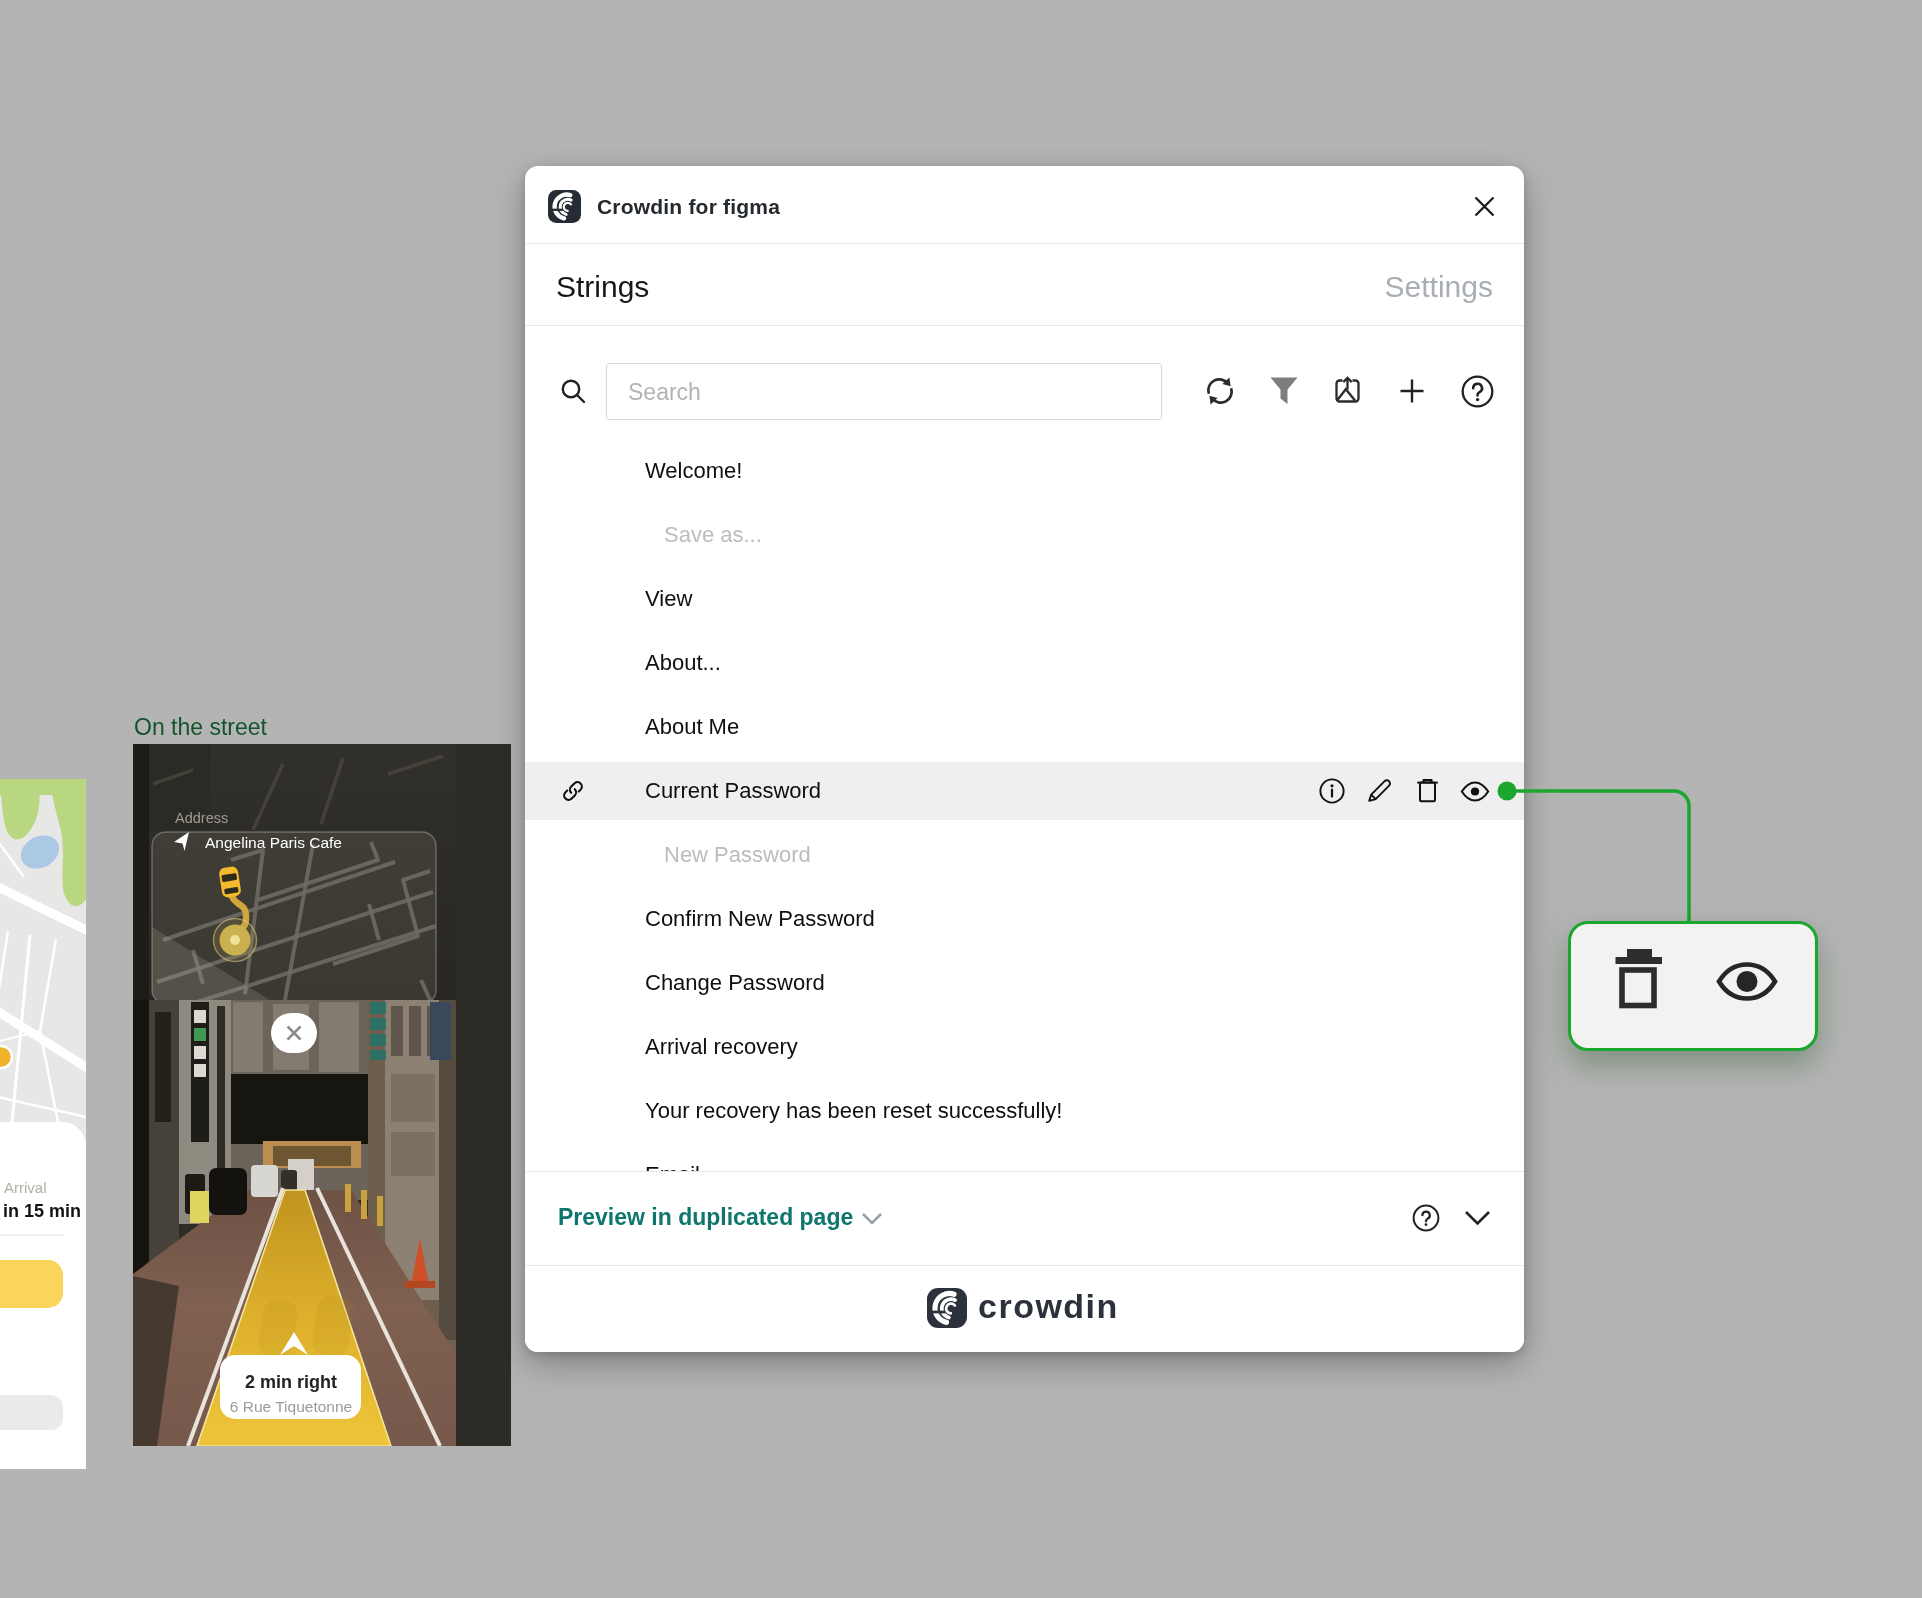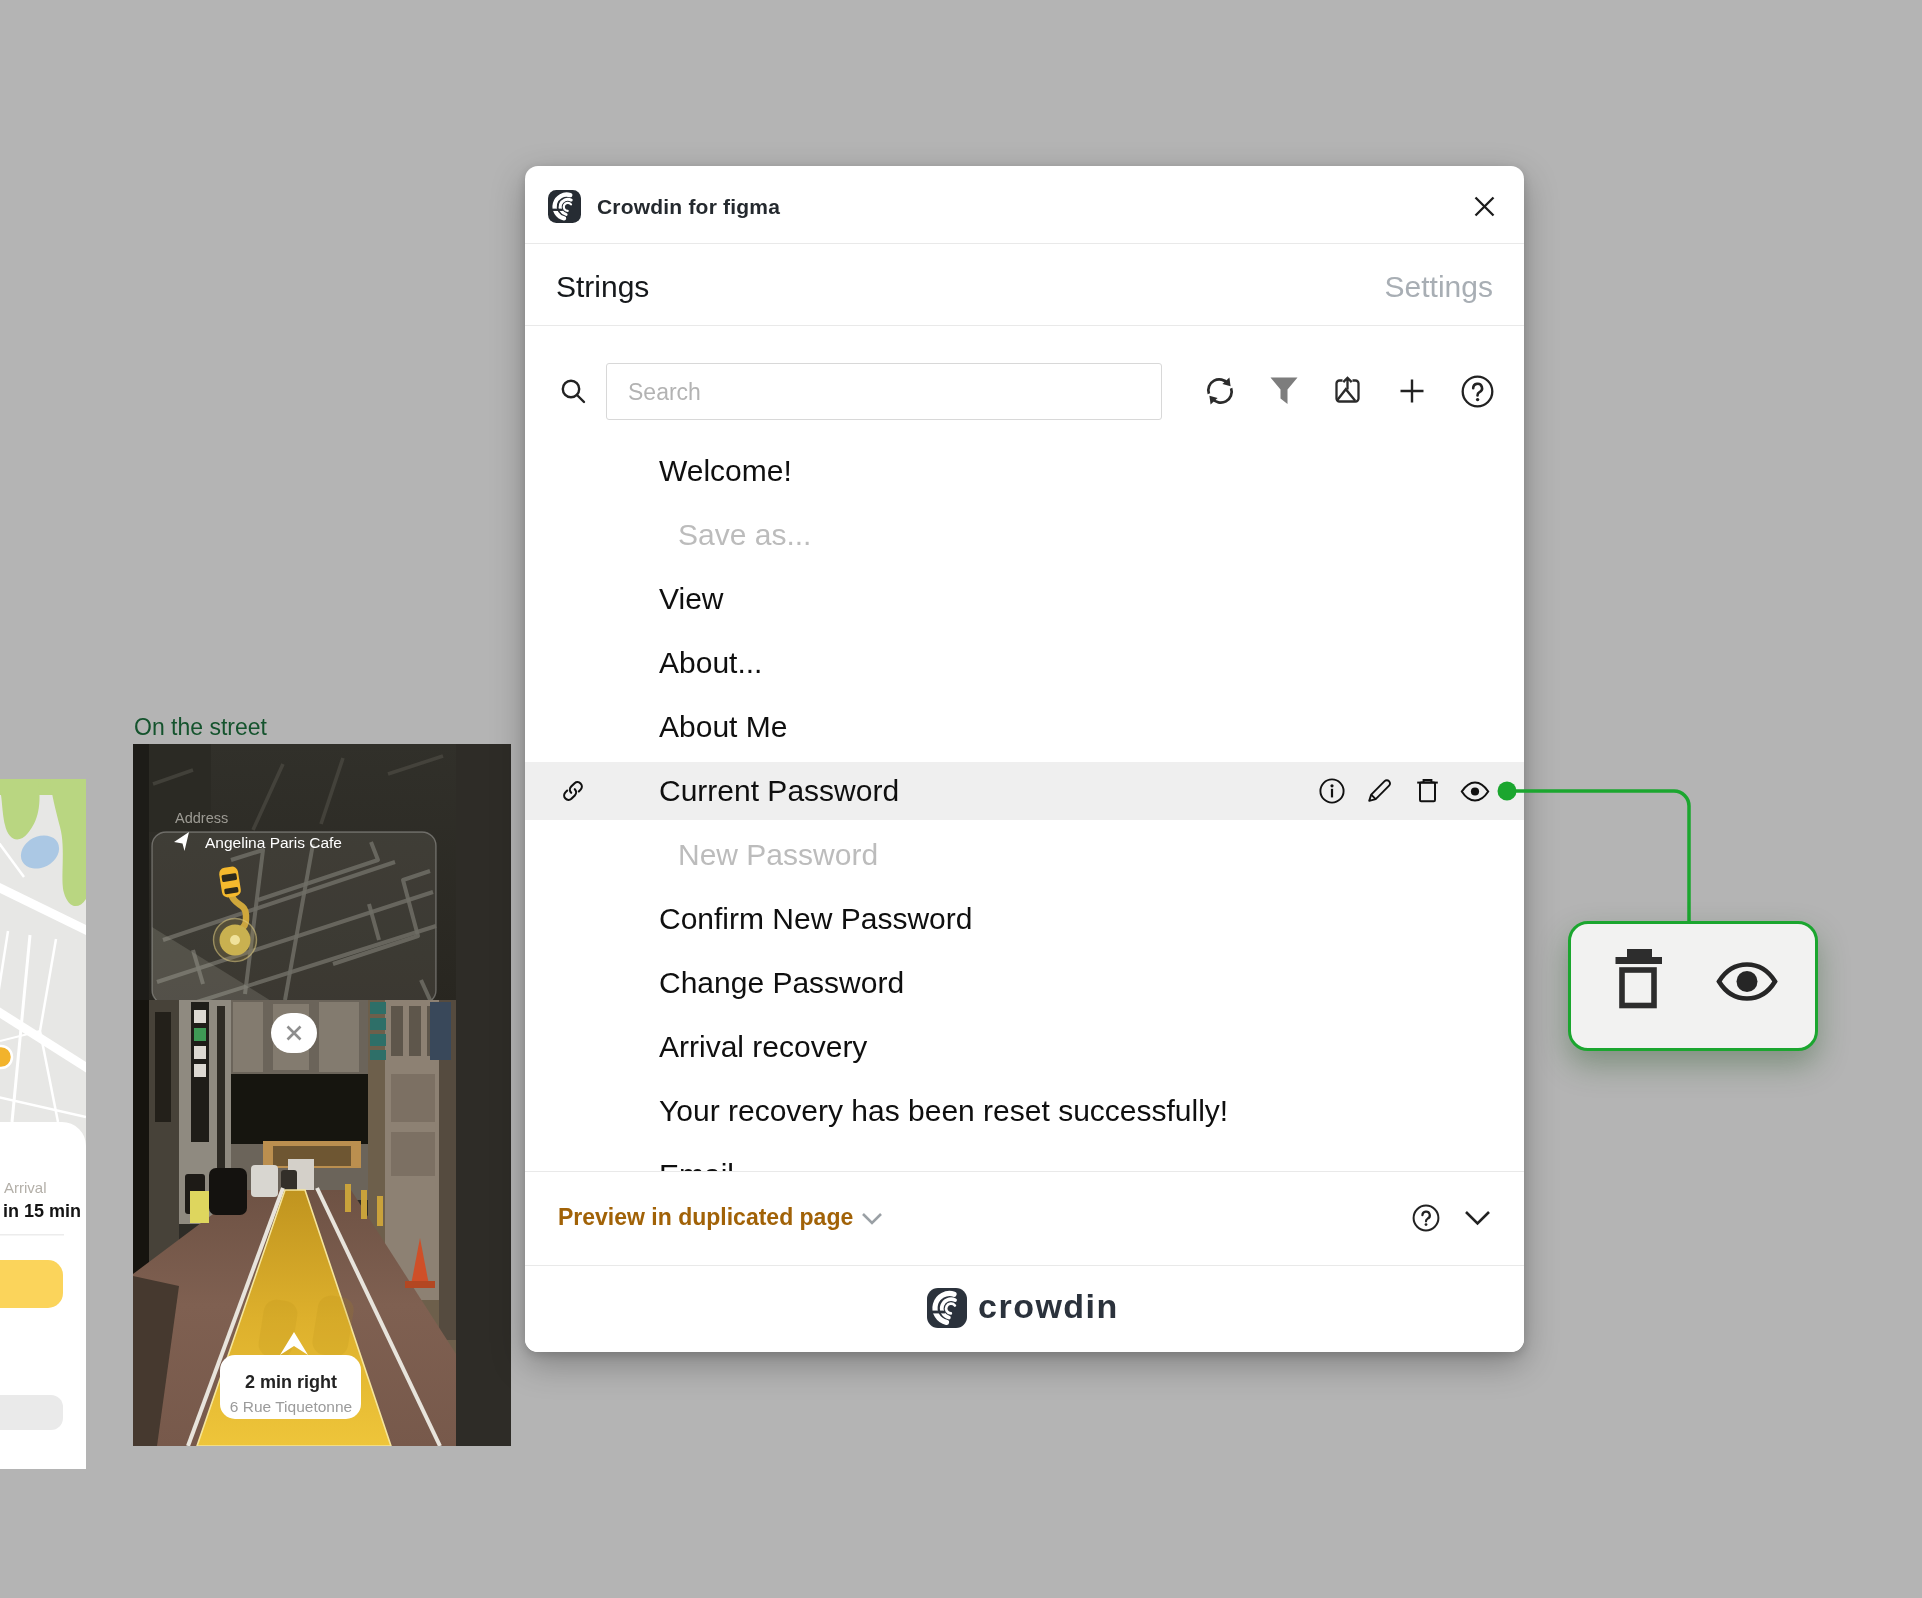--- a/index.html
+++ b/index.html
@@ -8,26 +8,26 @@
   .abs { position:absolute; }
 
   
   .modal { position:absolute; left:525px; top:166px; width:999px; height:1186px;
     background:#fff; border-radius:13px; overflow:hidden;
     box-shadow:0 12px 34px rgba(0,0,0,0.28), 0 3px 10px rgba(0,0,0,0.14); }
   .hdr-divider { position:absolute; left:0; width:999px; height:1px; background:#e9e9e9; }
   .title { position:absolute; left:72px; top:29px; font-size:21px; font-weight:bold; color:#24292e; letter-spacing:0.2px;}
   .tab-strings { position:absolute; left:31px; top:104px; font-size:30px; color:#15181b; }
   .tab-settings { position:absolute; right:31px; top:104px; font-size:30px; color:#a8aeb4; }
-  .row { position:absolute; left:14px; width:999px; height:64px; font-size:30px; color:#0f0f0f; display:flex; align-items:center; padding-left:120px; }
+  .row { position:absolute; left:0; width:999px; height:64px; font-size:22px; color:#0f0f0f; display:flex; align-items:center; padding-left:120px; }
   .row.gray { color:#bcbcbc;margin-left:19px; }
   .hl { position:absolute; left:0; top:596px; width:999px; height:58px; background:#efefef; }
   .preview-bar { position:absolute; left:0; top:1005px; width:999px; height:94px; background:#fff; border-top:1px solid #e9e9e9; }
   .footer { position:absolute; left:0; top:1099px; width:999px; height:87px; background:#fff; border-top:1px solid #e9e9e9; }
-  .preview-txt { position:absolute; left:33px; top:1038px; font-size:23px; font-weight:bold; color:#a16207; }
+  .preview-txt { position:absolute; left:33px; top:1038px; font-size:23px; font-weight:bold; color:#0f766e; }
   .search-box { position:absolute; left:81px; top:197px; width:556px; height:57px; border:1.5px solid #d8d8d8; border-radius:3px; }
   .search-ph { position:absolute; left:103px; top:213px; font-size:23px; color:#b3b3b3; }
 
   
   .phone1 { position:absolute; left:0; top:747px; width:86px; height:690px; overflow:hidden;margin-top:32px; }
 
   
   .street-label { position:absolute; left:134px; top:714px; font-size:23px; color:#14532d; }
   .phone2 { position:absolute; left:133px; top:744px; width:378px; height:702px; overflow:hidden; background:#2e2c27; }
 

